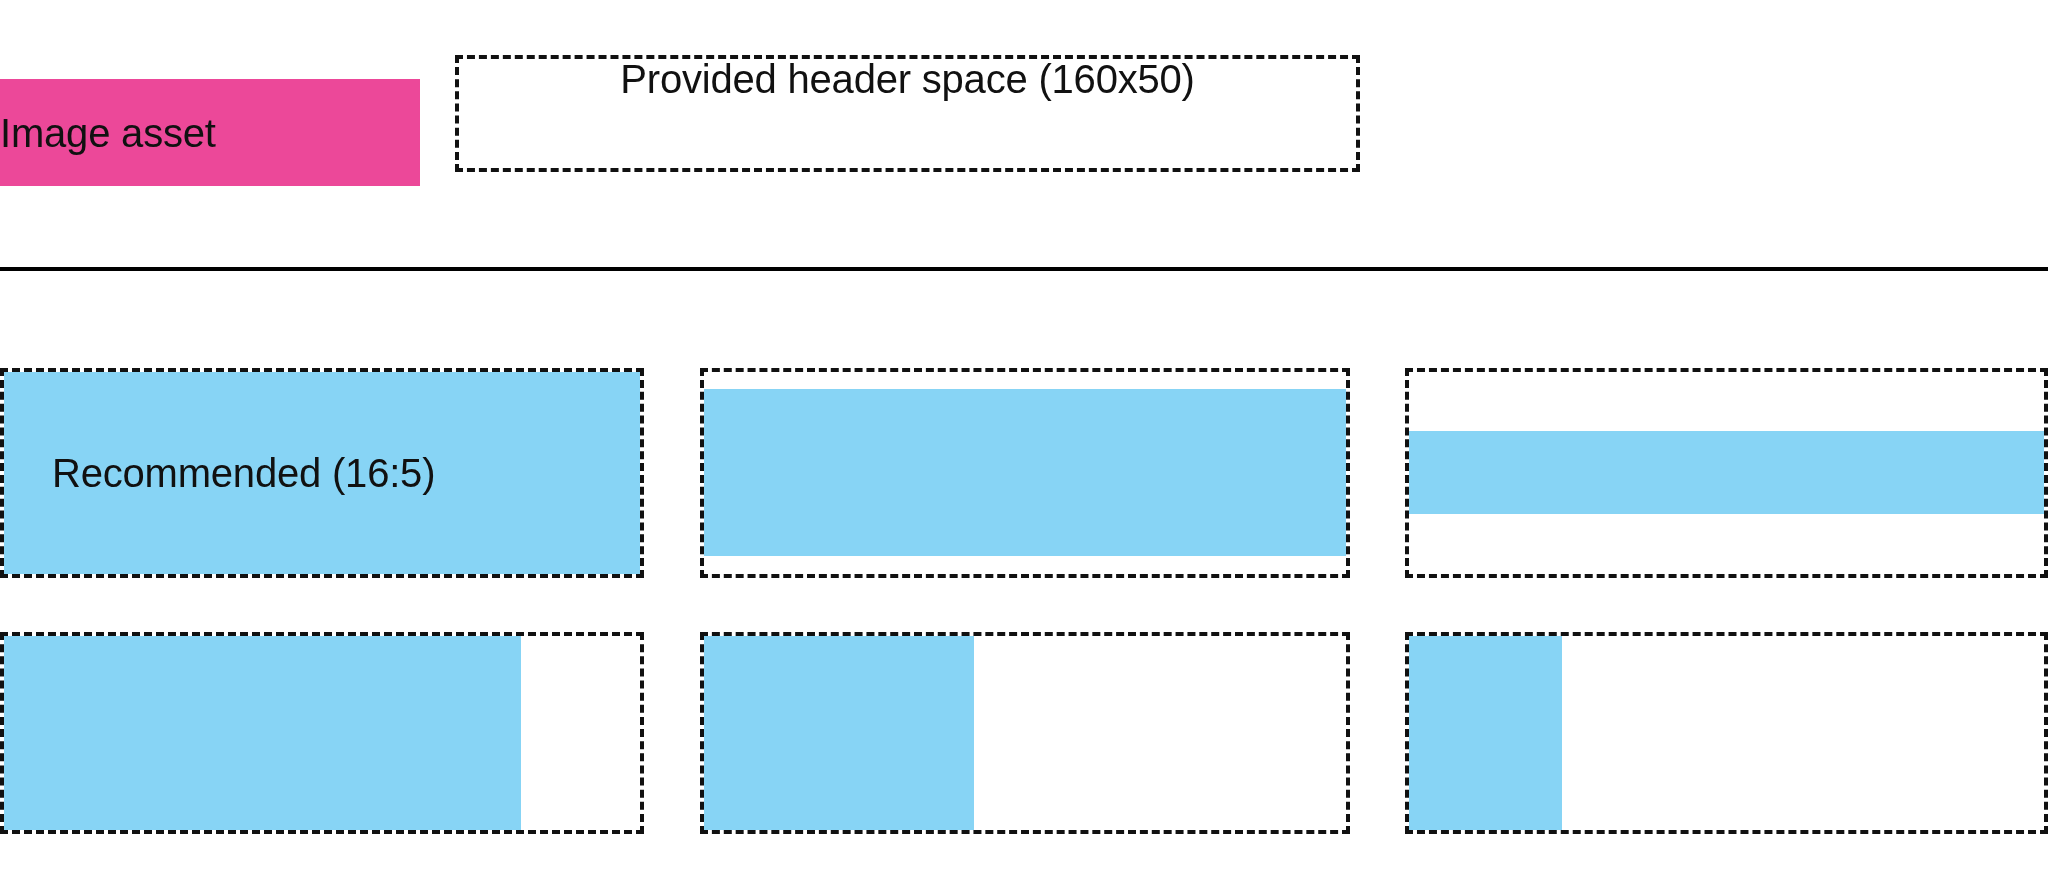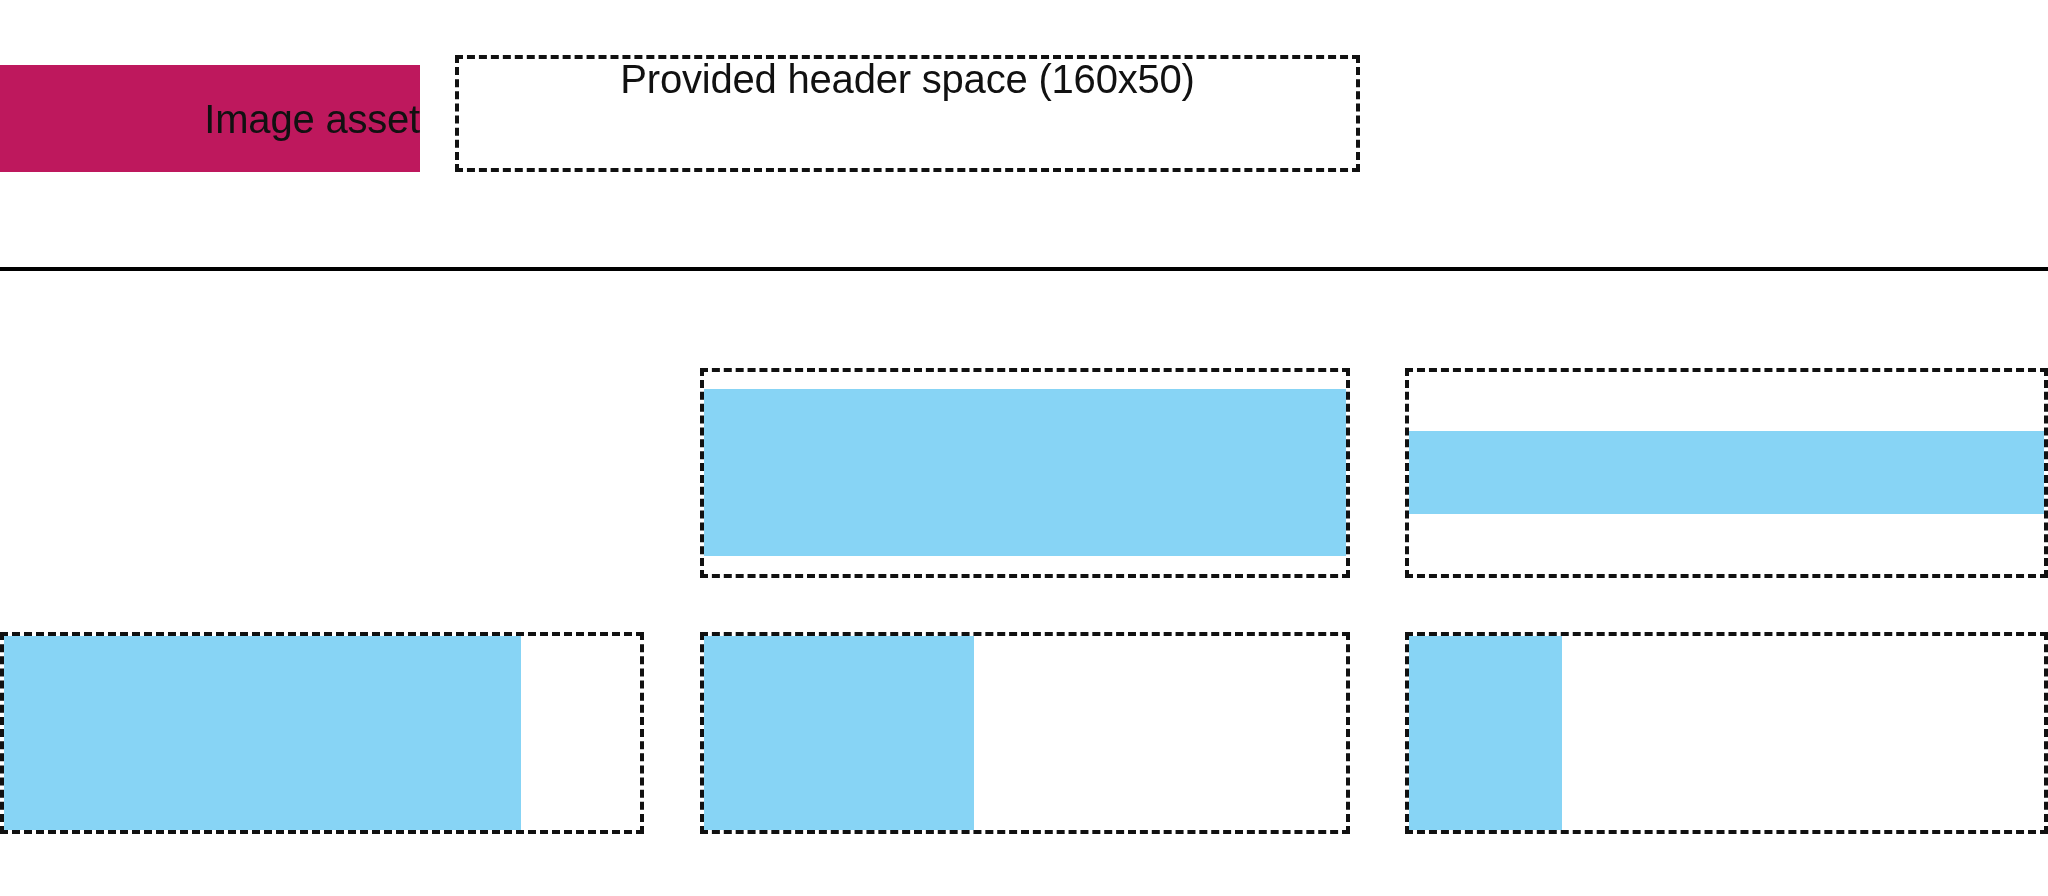--- a/index.html
+++ b/index.html
@@ -31,27 +31,27 @@
     position: absolute;
     left: 0;
     top: 55px;
     width: 2048px;
     height: 120px;
   }
 
   .legend-swatch {
     position: absolute;
     left: 0;
-    top: 10px;
+    top: 24px;
     width: 420px;
     height: 107px;
-    background: #be185d;
+    background: #ec4899;
     display: flex;
     align-items: center;
-    justify-content: flex-end;
+    justify-content: flex-start;
   }
 
   .legend-swatch-label {
     font-size: 40px;
     line-height: 1;
     letter-spacing: -0.2px;
     color: #111111;
   }
 
   .legend-box {
@@ -128,20 +128,24 @@
     </div>
     <div class="legend-box">
       <span class="legend-box-label">Provided header space (160x50)</span>
     </div>
   </div>
 
   <div class="divider"></div>
 
   <div id="samples-host">
       <div class="grid-row" style="top: 368px; height: 210px;">
+        <div class="sample" style="left: 0px; top: 0px; width: 644px; height: 210px;">
+          <div class="sample-fill" style="left: 0px; top: 0px; width: 644px; height: 210px; background: rgb(135, 212, 245);"></div>
+          <span class="sample-label">Recommended (16:5)</span>
+        </div>
         <div class="sample" style="left: 700px; top: 0px; width: 650px; height: 210px;">
           <div class="sample-fill" style="left: 0px; top: 17px; width: 650px; height: 167px; background: rgb(135, 212, 245);"></div>
         </div>
         <div class="sample" style="left: 1405px; top: 0px; width: 643px; height: 210px;">
           <div class="sample-fill" style="left: 0px; top: 59px; width: 643px; height: 83px; background: rgb(135, 212, 245);"></div>
         </div>
       </div>
       <div class="grid-row" style="top: 632px; height: 202px;">
         <div class="sample" style="left: 0px; top: 0px; width: 644px; height: 202px;">
           <div class="sample-fill" style="left: 0px; top: 0px; width: 517px; height: 202px; background: rgb(135, 212, 245);"></div>

